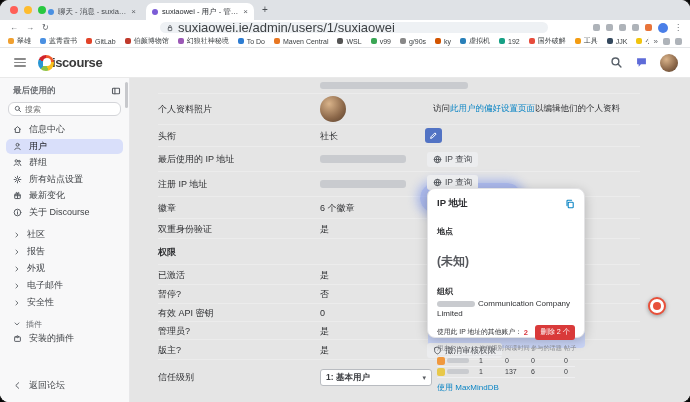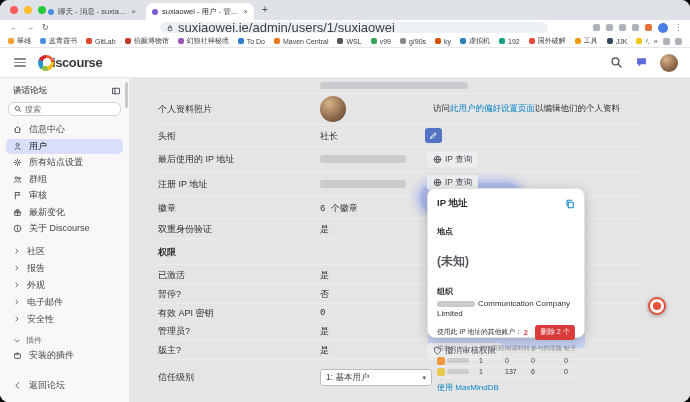--- a/index.html
+++ b/index.html
@@ -62,31 +62,31 @@
   .sb-head { display:flex; align-items:center; gap:5px; margin:8px 13px 1px; color:#6b6e73; font-size:8px; }
   .sb-back { position:absolute; bottom:9px; left:6px; right:6px; display:flex; align-items:center; gap:7px; padding:0 7px; height:15px; color:#3f4246; }
   .sb-thumb { position:absolute; top:4px; right:1px; width:3px; height:26px; border-radius:2px; background:#c7c8cc; }
   .sic { stroke:#5a5e64; fill:none; stroke-width:1.1; stroke-linecap:round; stroke-linejoin:round; flex:none; }
 
   
   .content { position:absolute; top:30px; left:130px; right:0; bottom:0; background:#e5e5e5; padding:0 50px 0 28px; overflow:hidden; }
   .crow { position:relative; border-top:1px solid #ececec; }
   .crow.first { border-top:none; }
   .crow .lab { position:absolute; left:0; top:50%; transform:translateY(-50%); font-size:9px; color:#2f3033; white-space:nowrap; }
-  .crow .val { position:absolute; left:162px; top:50%; transform:translateY(-50%); font-size:9px; color:#2f3033; white-space:nowrap;font-family:Liberation Mono, monospace; }
+  .crow .val { position:absolute; left:162px; top:50%; transform:translateY(-50%); font-size:9px; color:#2f3033; white-space:nowrap; }
   .pill { background:#c9cbcf; border-radius:3px; display:inline-block; }
   .h15{height:15px}.h31{height:31px}.h22{height:22px}.h25{height:25px}.h20{height:20px}
   .h26{height:26px}.h19{height:19px}.h18{height:18px}.h35{height:35px}
   .heading { font-size:12.5px; font-weight:bold; color:#26272a; }
   .big-avatar { position:absolute; left:162px; top:2px; width:26px; height:26px; border-radius:50%; background:radial-gradient(circle at 35% 30%, #d9b38a, #8a6648 60%, #553e2c); }
   .note { position:absolute; left:275px; top:50%; transform:translateY(-50%); font-size:8.5px; color:#2f3033; white-space:nowrap; }
   .note a { color:#0a84c4; text-decoration:none; }
   .btn { position:absolute; display:inline-flex; align-items:center; gap:3px; background:#ecedef; border:none; border-radius:3px; font-size:8.5px; color:#4a4d52; padding:0 6px; height:15px; font-family:inherit; white-space:nowrap; }
   .btn-edit { position:absolute; left:267px; top:3px; width:17px; height:15px; background:#5273c4; border:none; border-radius:3px; display:flex; align-items:center; justify-content:center; }
-  .select { position:absolute; left:162px; top:9px; display:inline-flex; align-items:center; justify-content:space-between; width:112px; height:17px; border:1px solid #b9bcc1; border-radius:3px; background:#fff; font-size:8.5px; color:#3a3c40; padding:0 5px; }
+  .select { position:absolute; left:162px; top:9px; display:inline-flex; align-items:center; justify-content:space-between; width:112px; height:17px; border:1px solid #b9bcc1; border-radius:3px; background:#fff; font-size:8.5px; color:#3a3c40; padding:0 5px;font-weight:bold; }
   .caret { font-size:7px; color:#5a5d62; }
 
   
   .glow { position:absolute; left:420px; top:183px; width:102px; height:30px; border-radius:15px; background:rgba(122,148,240,.55); box-shadow:0 0 8px 4px rgba(122,148,240,.45); z-index:40; }
   .blueband { position:absolute; left:428px; top:328px; width:157px; height:20px; border-radius:4px; background:#c9d4f6; z-index:40; }
   .popup { position:absolute; left:427px; top:188px; width:158px; height:150px; background:#fff; border:1px solid #e3e3e5; border-radius:8px; box-shadow:0 3px 12px rgba(0,0,0,.22); z-index:50; padding:8px 9px; }
   .p-title { display:flex; align-items:center; font-size:9.5px; font-weight:bold; color:#2c2d30; }
   .p-copy { margin-left:auto; }
   .p-lab { font-size:8px; font-weight:bold; color:#2c2d30; margin-top:16px; }
   .p-val { font-size:12px; color:#55575c; margin-top:16px;font-weight:bold; }
@@ -250,21 +250,21 @@
           </svg>
         <svg width="13" height="13" viewBox="0 0 10 10">
             <path d="M1.6 1.8 H8.4 V6.4 H4.6 L2.8 8.2 V6.4 H1.6 Z" fill="#5e6bd8"></path>
           </svg>
         <span class="hdr-avatar"></span>
       </div>
     </div>
 
     <div class="sidebar">
       <div class="sb-top">
-        <span class="ttl">谈话论坛</span>
+        <span class="ttl">最后使用的</span>
         <svg class="sic" width="10" height="10" viewBox="0 0 10 10">
             <rect x="1.5" y="2.2" width="7" height="5.6" rx="0.8"></rect>
             <path d="M3.9 2.2 V7.8"></path>
           </svg>
       </div>
       <div class="sb-search">
         <svg class="sic" width="8" height="8" viewBox="0 0 10 10">
             <circle cx="4.2" cy="4.2" r="2.6"></circle>
             <path d="M6.2 6.2 L8.4 8.4"></path>
           </svg>
@@ -279,38 +279,32 @@
       </div>
       <div class="sb-item active">
         <svg class="sic" width="9" height="9" viewBox="0 0 10 10">
             <circle cx="5" cy="3.1" r="1.6"></circle>
             <path d="M1.9 8.5 C1.9 6.1 8.1 6.1 8.1 8.5"></path>
           </svg>
         <span class="lbl">用户</span>
       </div>
       <div class="sb-item">
         <svg class="sic" width="9" height="9" viewBox="0 0 10 10">
-            <circle cx="5" cy="5" r="1.5"></circle>
-            <path d="M5 1.3 V2.5 M5 7.5 V8.7 M1.3 5 H2.5 M7.5 5 H8.7 M2.4 2.4 L3.2 3.2 M6.8 6.8 L7.6 7.6 M7.6 2.4 L6.8 3.2 M3.2 6.8 L2.4 7.6"></path>
-          </svg>
-        <span class="lbl">所有站点设置</span>
-      </div>
-      <div class="sb-item">
-        <svg class="sic" width="9" height="9" viewBox="0 0 10 10">
             <circle cx="3.7" cy="3.3" r="1.4"></circle>
             <circle cx="6.9" cy="3.7" r="1.1"></circle>
             <path d="M1.3 8.3 C1.3 6.1 6.1 6.1 6.1 8.3 M6.7 6.2 C8.3 6.4 8.7 7.4 8.7 8.3"></path>
           </svg>
         <span class="lbl">群组</span>
       </div>
       <div class="sb-item">
         <svg class="sic" width="9" height="9" viewBox="0 0 10 10">
-            <path d="M2.6 1.3 V8.7 M2.6 1.7 H7.6 L6.5 3.1 L7.6 4.5 H2.6"></path>
-          </svg>
-        <span class="lbl">审核</span>
+            <circle cx="5" cy="5" r="1.5"></circle>
+            <path d="M5 1.3 V2.5 M5 7.5 V8.7 M1.3 5 H2.5 M7.5 5 H8.7 M2.4 2.4 L3.2 3.2 M6.8 6.8 L7.6 7.6 M7.6 2.4 L6.8 3.2 M3.2 6.8 L2.4 7.6"></path>
+          </svg>
+        <span class="lbl">所有站点设置</span>
       </div>
       <div class="sb-item">
         <svg class="sic" width="9" height="9" viewBox="0 0 10 10">
             <rect x="1.9" y="3.6" width="6.2" height="4.8" rx="0.5"></rect>
             <path d="M5 3.6 V8.4 M1.9 5.2 H8.1 M5 3.4 C3.2 3.6 2.8 1.6 3.9 1.6 C4.8 1.6 5 2.8 5 3.4 C5 2.8 5.2 1.6 6.1 1.6 C7.2 1.6 6.8 3.6 5 3.4"></path>
           </svg>
         <span class="lbl">最新变化</span>
       </div>
       <div class="sb-item">
         <svg class="sic" width="9" height="9" viewBox="0 0 10 10">

